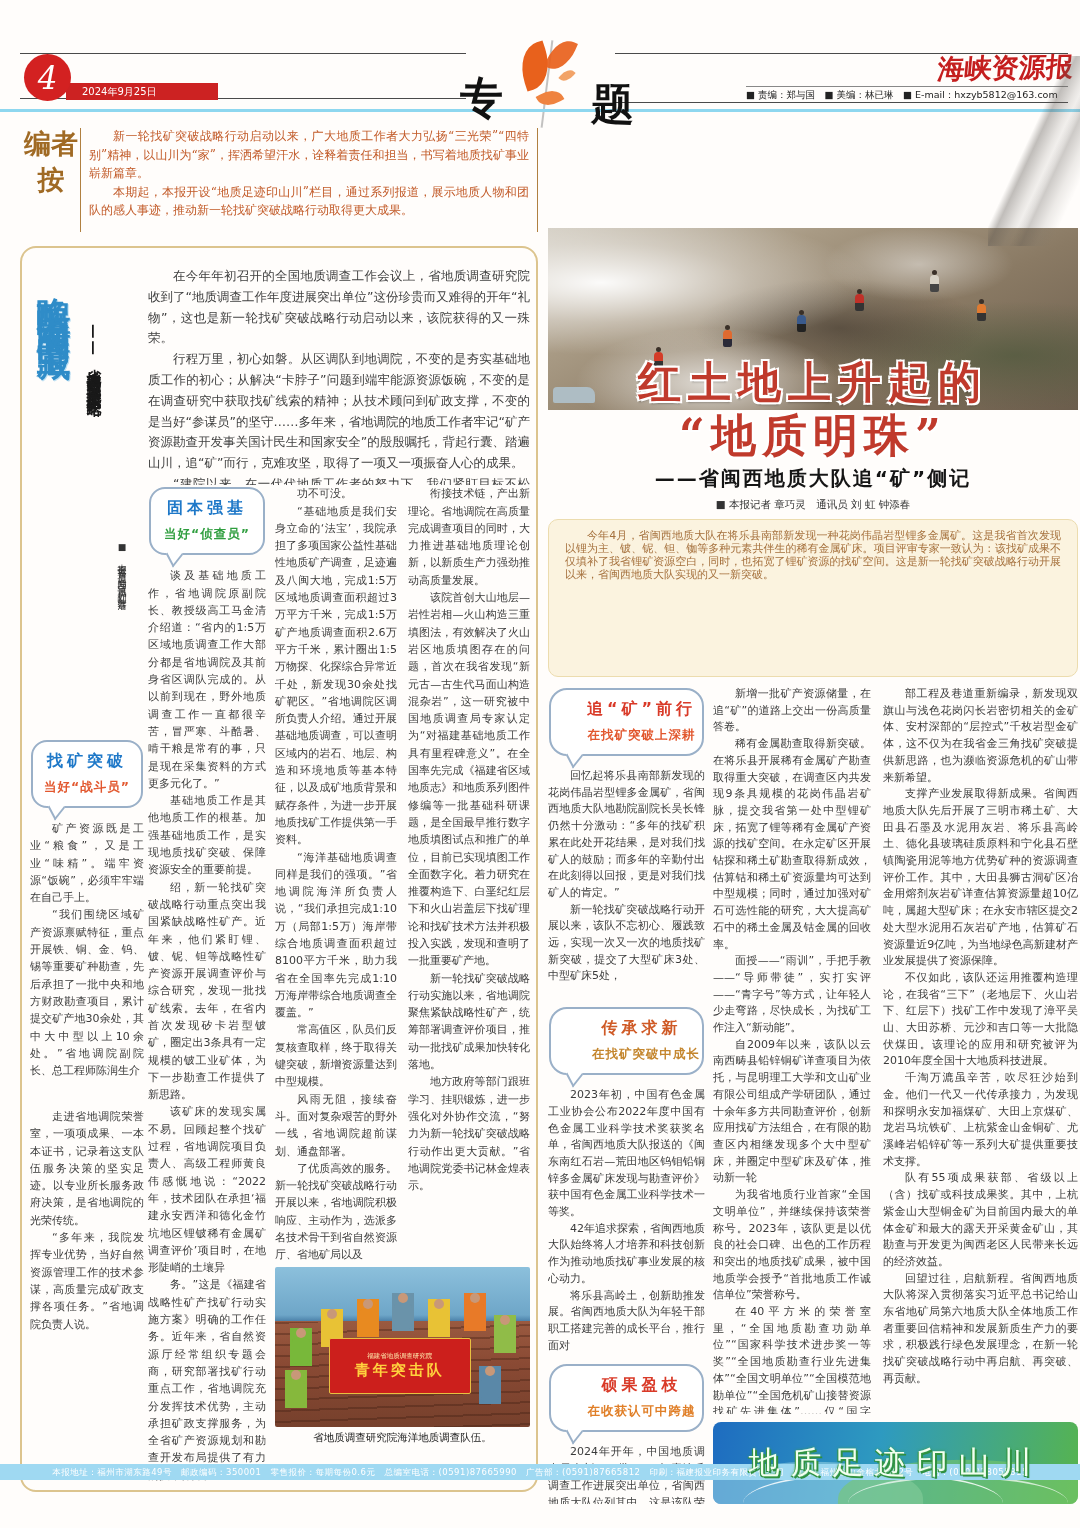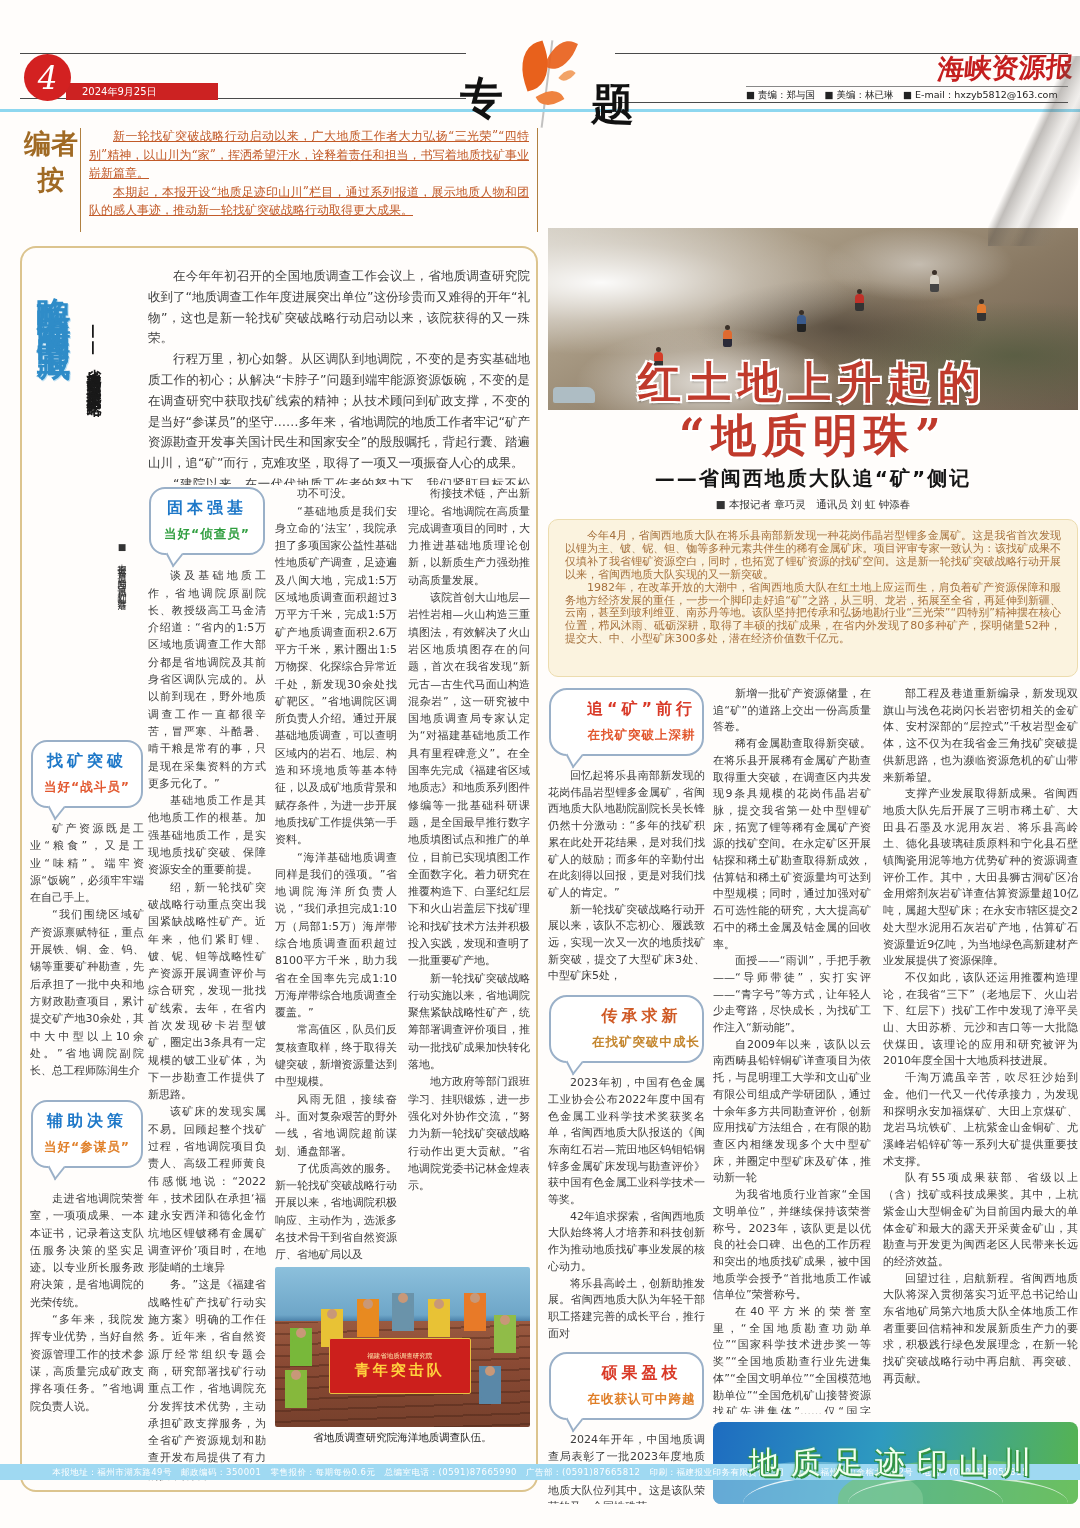--- a/index.html
+++ b/index.html
@@ -35,21 +35,21 @@
        linear-gradient(115deg,transparent 42%,rgba(90,85,80,.38) 47%,rgba(120,115,108,.18) 55%,transparent 62%),
        linear-gradient(115deg,transparent 58%,rgba(90,85,80,.30) 64%,rgba(120,115,108,.14) 72%,transparent 80%);}
   
   .editor{position:absolute;left:24px;top:124px;width:514px;height:112px;display:flex;}
   .ed-label{width:54px;font-family:"DejaVu Serif",serif;font-size:27px;font-weight:bold;
      color:#a06a24;line-height:36px;text-align:center;word-break:break-all;padding-top:2px;}
   .ed-div{width:1px;background:#b08040;margin:4px 8px 4px 2px;}
   .ed-right{width:1px;background:#b08040;margin:4px 0 4px 8px;}
   .ed-text{flex:1;font-family:"DejaVu Serif",serif;color:#c25a28;font-size:12px;
      line-height:18.5px;padding-top:3px;}
-  .ed-text p{margin:0;text-indent:2em;text-decoration:underline;}
+  .ed-text p{margin:0;text-indent:2em;}
   
   .para{margin:0;text-indent:2em;text-align:justify;}
   
   .la{position:absolute;left:20px;top:246px;width:518px;height:1246px;
       border:2px solid #dcc48e;border-radius:16px;box-sizing:border-box;}
   .la-colA{position:absolute;left:8px;top:22px;width:114px;height:1206px;display:flex;
       flex-direction:column;}
   .la-titlebox{height:468px;display:flex;flex-direction:row;}
   .la-title{writing-mode:vertical-rl;font-size:34px;font-weight:bold;color:#2f8cc8;
       letter-spacing:7px;width:48px;line-height:48px;
@@ -204,24 +204,20 @@
         <div class="la-byline">■ 本报记者 章巧灵 郑与国 通讯员 刘虹 曹容浩</div>
       </div>
       <div class="bub">
         <span class="l1 blue">找矿突破</span>
         <span class="l2 orangered">当好“战斗员”</span>
       </div>
       <div class="coltext la-a1">
           <p class="para">矿产资源既是工业“粮食”，又是工业“味精”。端牢资源“饭碗”，必须牢牢端在自己手上。</p>
           <p class="para">“我们围绕区域矿产资源禀赋特征，重点开展铁、铜、金、钨、锡等重要矿种勘查，先后承担了一批中央和地方财政勘查项目，累计提交矿产地30余处，其中大中型以上10余处。”省地调院副院长、总工程师陈润生介</p>
         </div>
-      <div class="bub">
-        <span class="l1 blue">辅助决策</span>
-        <span class="l2 orange">当好“参谋员”</span>
-      </div>
       <div class="coltext la-a2">
           <p class="para">走进省地调院荣誉室，一项项成果、一本本证书，记录着这支队伍服务决策的坚实足迹。以专业所长服务政府决策，是省地调院的光荣传统。</p>
           <p class="para">“多年来，我院发挥专业优势，当好自然资源管理工作的技术参谋，高质量完成矿政支撑各项任务。”省地调院负责人说。</p>
         </div>
     </div>
 
     <div class="la-right">
       <div class="la-intro">
           <p class="para">在今年年初召开的全国地质调查工作会议上，省地质调查研究院收到了“地质调查工作年度进展突出单位”这份珍贵而又难得的开年“礼物”，这也是新一轮找矿突破战略行动启动以来，该院获得的又一殊荣。</p>
           <p class="para">行程万里，初心如磐。从区调队到地调院，不变的是夯实基础地质工作的初心；从解决“卡脖子”问题到端牢能源资源饭碗，不变的是在调查研究中获取找矿线索的精神；从技术顾问到矿政支撑，不变的是当好“参谋员”的坚守……多年来，省地调院的地质工作者牢记“矿产资源勘查开发事关国计民生和国家安全”的殷殷嘱托，背起行囊、踏遍山川，追“矿”而行，克难攻坚，取得了一项又一项振奋人心的成果。</p>
@@ -307,34 +303,33 @@
       <span class="mp" style="left:72%;top:26%;background:linear-gradient(#d8d2c6 55%,#444 55%);"></span>
       <span class="mp" style="left:81%;top:42%;background:linear-gradient(#e07a30 55%,#333 55%);"></span>
       <span style="position:absolute;left:1%;bottom:4%;width:42px;height:16px;background:#aebdc4;border-radius:4px 8px 2px 2px;"></span>
     </div>
     <div class="ra-h1">红土地上升起的</div>
     <div class="ra-h2">“地质明珠”</div>
     <div class="ra-sub">——省闽西地质大队追“矿”侧记</div>
     <div class="ra-by">■ 本报记者 章巧灵　通讯员 刘 虹 钟添春</div>
     <div class="ra-intro">
         <p class="para">今年4月，省闽西地质大队在将乐县南部新发现一种花岗伟晶岩型锂多金属矿。这是我省首次发现以锂为主、铍、铌、钽、铷等多种元素共伴生的稀有金属矿床。项目评审专家一致认为：该找矿成果不仅填补了我省锂矿资源空白，同时，也拓宽了锂矿资源的找矿空间。这是新一轮找矿突破战略行动开展以来，省闽西地质大队实现的又一新突破。</p>
-        <p class="para">1982年，在改革开放的大潮中，省闽西地质大队在红土地上应运而生，肩负着矿产资源保障和服务地方经济发展的重任，一步一个脚印走好追“矿”之路，从三明、龙岩，拓展至全省，再延伸到新疆、云南，甚至到玻利维亚、南苏丹等地。该队坚持把传承和弘扬地勘行业“三光荣”“四特别”精神摆在核心位置，栉风沐雨、砥砺深耕，取得了丰硕的找矿成果，在省内外发现了80多种矿产，探明储量52种，提交大、中、小型矿床300多处，潜在经济价值数千亿元。</p>
       </div>
 
     <div class="ra-cols">
       <div class="rb-col1">
         <div class="bub">
           <span class="l1 redline">追“矿”前行</span>
           <span class="l2 orangered">在找矿突破上深耕</span>
         </div>
         <div class="rb-text">
             <p class="para">回忆起将乐县南部新发现的花岗伟晶岩型锂多金属矿，省闽西地质大队地勘院副院长吴长锋仍然十分激动：“多年的找矿积累在此处开花结果，是对我们找矿人的鼓励；而多年的辛勤付出在此刻得以回报，更是对我们找矿人的肯定。”</p>
             <p class="para">新一轮找矿突破战略行动开展以来，该队不忘初心、履践致远，实现一次又一次的地质找矿新突破，提交了大型矿床3处、中型矿床5处，</p>
           </div>
-        <div class="bub" style="margin-top:10px;">
+        <div class="bub" style="margin-top:22px;">
           <span class="l1 rust">传承求新</span>
           <span class="l2 brown">在找矿突破中成长</span>
         </div>
         <div class="rb-text">
             <p class="para">2023年初，中国有色金属工业协会公布2022年度中国有色金属工业科学技术奖获奖名单，省闽西地质大队报送的《闽东南红石岩—荒田地区钨钼铅铜锌多金属矿床发现与勘查评价》获中国有色金属工业科学技术一等奖。</p>
             <p class="para">42年追求探索，省闽西地质大队始终将人才培养和科技创新作为推动地质找矿事业发展的核心动力。</p>
             <p class="para">将乐县高岭土，创新助推发展。省闽西地质大队为年轻干部职工搭建完善的成长平台，推行面对</p>
           </div>
         <div class="bub" style="margin-top:10px;">
           <span class="l1 redline">硕果盈枝</span>

